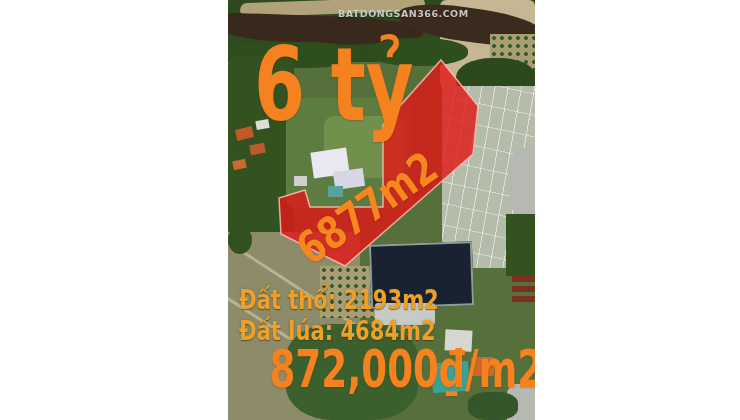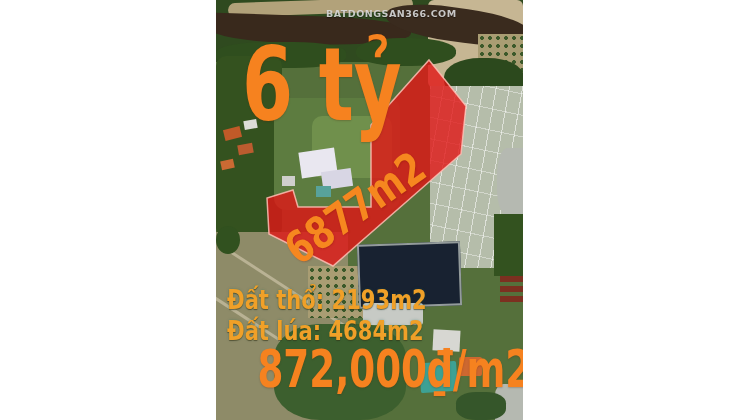--- a/index.html
+++ b/index.html
@@ -1,21 +1,21 @@
 <!DOCTYPE html>
 <html><head>
 <meta charset="utf-8">
 <style>
   html,body{margin:0;padding:0;background:#fff;}
   .canvas{
     position:relative;width:740px;height:420px;background:#ffffff;
     overflow:hidden;font-family:"DejaVu Sans","Liberation Sans",sans-serif;
   }
   .photo{
-    position:absolute;left:216px;top:0;width:307px;height:420px;
+    position:absolute;left:228px;top:0;width:307px;height:420px;
     background:#55703b;overflow:hidden;
   }
   .p{position:absolute;}
   .paddy{
     background-color:#b5bdaa;
     background-image:
       repeating-linear-gradient(100deg, rgba(255,255,255,.55) 0 1px, transparent 1px 13px),
       repeating-linear-gradient(12deg, rgba(255,255,255,.4) 0 1px, transparent 1px 21px);
   }
   .orchard{

